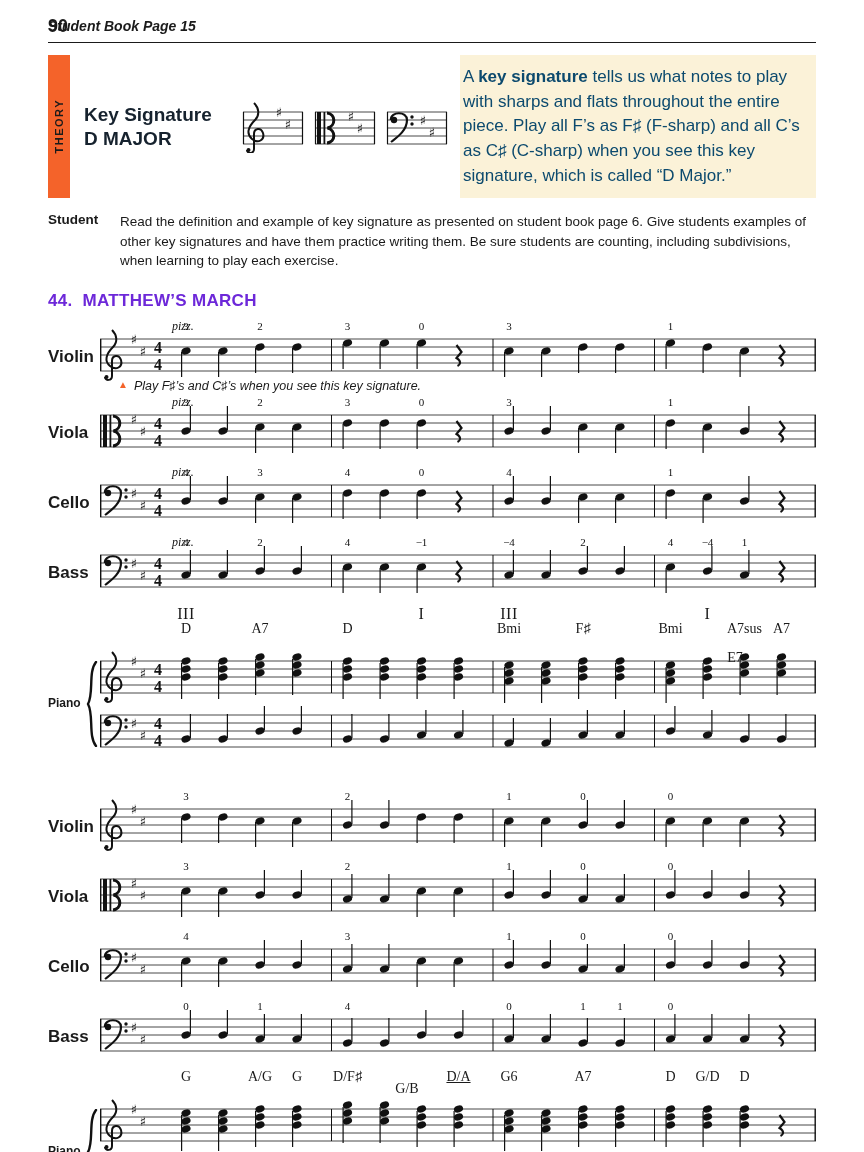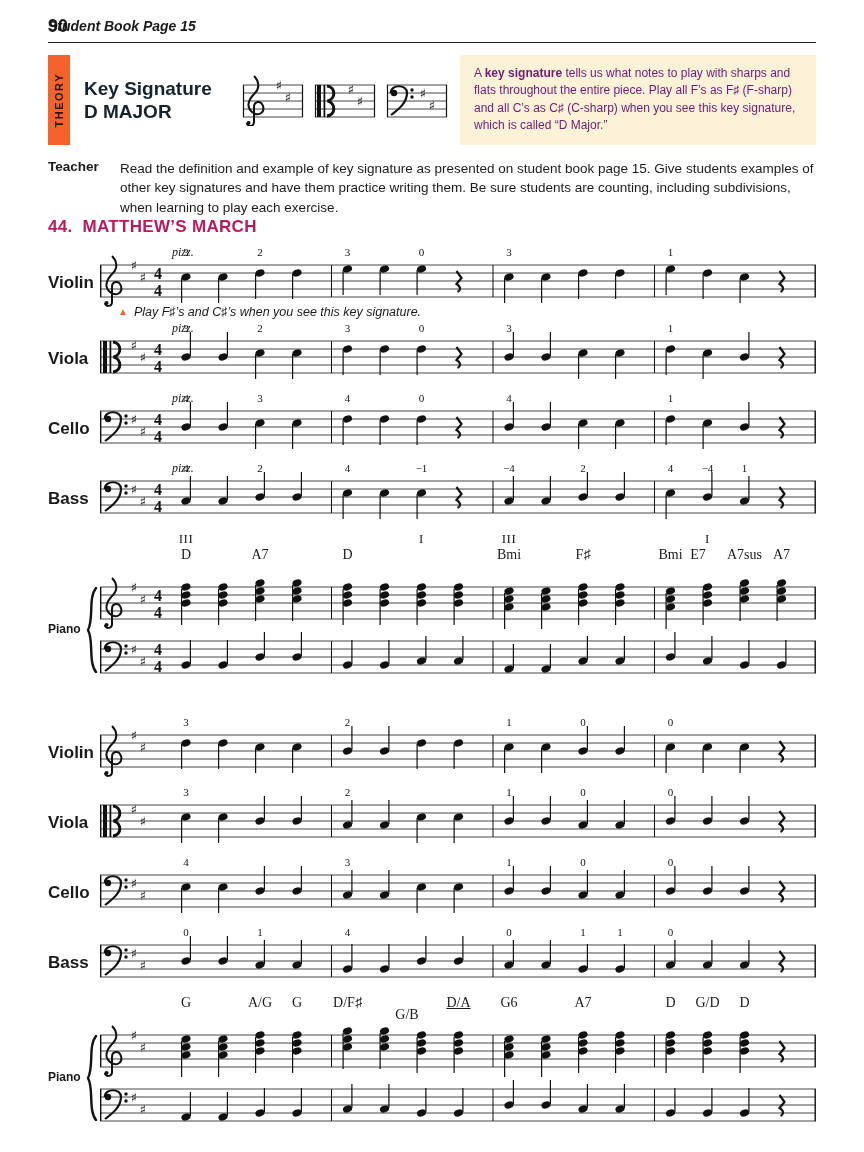--- a/index.html
+++ b/index.html
@@ -13,42 +13,42 @@
   .header-title{position:absolute;left:0;right:0;top:2px;text-align:left;font-style:italic;font-weight:700;font-size:14px}
   .header-rule{border-bottom:1.6px solid #1a1a1a;margin-top:4px}
 
   
   .theory{display:flex;align-items:stretch;margin-top:12px;min-height:88px}
   .theory-tab{width:22px;background:#F4632A;display:flex;align-items:center;justify-content:center}
   .theory-tab span{writing-mode:vertical-rl;transform:rotate(180deg);font-weight:700;font-size:11px;letter-spacing:1.5px;color:#1a1a1a}
   .theory-title{width:160px;display:flex;align-items:center;padding-left:14px}
   .theory-title h2{font-size:19px;line-height:1.22;color:#16222e;font-weight:700}
   .theory-clefs{display:flex;align-items:center;gap:10px;padding:0 12px}
-  .theory-defbox{flex:1;background:#FBF2D8;padding:10px 14px;font-size:12px;line-height:1.45;color:#701a75}
+  .theory-defbox{flex:1;background:#FBF2D8;padding:10px 3px;font-size:17px;line-height:1.45;color:#0c4a6e}
 
   
   .teacher{display:flex;margin-top:14px}
   .teacher-label{width:72px;font-weight:700;font-size:13.5px}
   .teacher-text{flex:1;font-size:13.5px;line-height:1.45}
 
   
-  .ex-title{margin-top:0;font-size:17px;font-weight:700;letter-spacing:.3px;color:#be185d}
+  .ex-title{margin-top:20px;font-size:17px;font-weight:700;letter-spacing:.3px;color:#6d28d9}
   .ex-num{margin-right:10px}
 
   
   #score{margin-top:4px}
   .system{margin-top:8px}
   .system + .system{margin-top:24px}
   .staff-row{display:flex;align-items:flex-start}
   .inst-label{width:52px;font-size:17px;font-weight:700;padding-top:28px}
   .staff-svg{display:block}
   .tip-row{display:flex;gap:6px;margin:-12px 0 0 70px;height:18px;font-size:12.5px;font-style:italic;align-items:center;font-family:"Liberation Sans","DejaVu Sans",sans-serif}
   .tip-marker{color:#F4632A;font-style:normal;font-size:10px;transform:translateY(-1px)}
   .roman-row{position:relative;height:16px;margin-left:52px;width:716px}
-  .roman-row span{position:absolute;transform:translateX(-50%);font-size:13px;letter-spacing:.5px;font-family:"Liberation Serif","DejaVu Serif","DejaVu Sans",serif}
+  .roman-row span{position:absolute;transform:translateX(-50%);font-size:16px;letter-spacing:.5px;font-family:"Liberation Serif","DejaVu Serif","DejaVu Sans",serif}
   .chord-row{position:relative;height:18px;margin-left:52px;width:716px}
   .chord-row span{position:absolute;transform:translateX(-50%);font-size:14px;font-family:"Liberation Serif","DejaVu Serif","DejaVu Sans",serif}
   .piano-group{display:flex;margin-top:2px}
   .piano-label{width:52px;font-size:12px;font-weight:700;align-self:center}
   .piano-staves{position:relative;flex:0 0 auto}
   .piano-brace{position:absolute;left:-15px;top:20px}
   .piano-lower{margin-top:-16px}
 </style>
 </head>
 <body>
@@ -112,22 +112,22 @@
           <text x="37" y="23.5" font-size="13" text-anchor="middle" font-family="DejaVu Sans, sans-serif" font-style="normal" font-weight="normal" fill="#111">♯</text>
           <text x="46" y="35.5" font-size="13" text-anchor="middle" font-family="DejaVu Sans, sans-serif" font-style="normal" font-weight="normal" fill="#111">♯</text>
         </svg>
     </div>
     <div class="theory-defbox">
       <span>A </span><b>key signature</b><span> tells us what notes to play with sharps and flats throughout the entire piece.  Play all F’s as F♯ (F-sharp) and all C’s as C♯ (C-sharp) when you see this key signature, which is called “D Major.”</span>
     </div>
   </div>
 
   <div class="teacher">
-    <div class="teacher-label">Teacher</div>
-    <div class="teacher-text">Read the definition and example of key signature as presented on student book page 15.  Give students examples of other key signatures and have them practice writing them.  Be sure students are counting, including subdivisions, when learning to play each exercise.</div>
+    <div class="teacher-label">Student</div>
+    <div class="teacher-text">Read the definition and example of key signature as presented on student book page 6.  Give students examples of other key signatures and have them practice writing them.  Be sure students are counting, including subdivisions, when learning to play each exercise.</div>
   </div>
 
   <div class="ex-title">
     <span class="ex-num">44.</span><span>MATTHEW’S MARCH</span>
   </div>
 
   <div id="score">
       <div class="system">
         <div class="staff-row">
           <div class="inst-label">Violin</div>
@@ -379,21 +379,21 @@
           <span style="left: 409px;">III</span>
           <span style="left: 607.5px;">I</span>
         </div>
         <div class="chord-row">
           <span style="left: 86px;">D</span>
           <span style="left: 160px;">A7</span>
           <span style="left: 247.5px;">D</span>
           <span style="left: 409px;">Bmi</span>
           <span style="left: 483px;">F♯</span>
           <span style="left: 570.5px;">Bmi</span>
-          <span style="left: 598px;">E7</span>
+          <span style="left: 635px; margin-top: 29px;">E7</span>
           <span style="left: 644.5px; text-align: right;">A7sus</span>
           <span style="left: 681.5px;">A7</span>
         </div>
         <div class="piano-group">
           <div class="piano-label">Piano</div>
           <div class="piano-staves">
             <svg width="14" height="86" class="piano-brace">
               <path d="M11 1 C3 11 9 32 3 43 C9 54 3 75 11 85" fill="none" stroke="#111" stroke-width="2.4" stroke-linecap="round"></path>
             </svg>
             <svg width="716" height="70" class="staff-svg">

